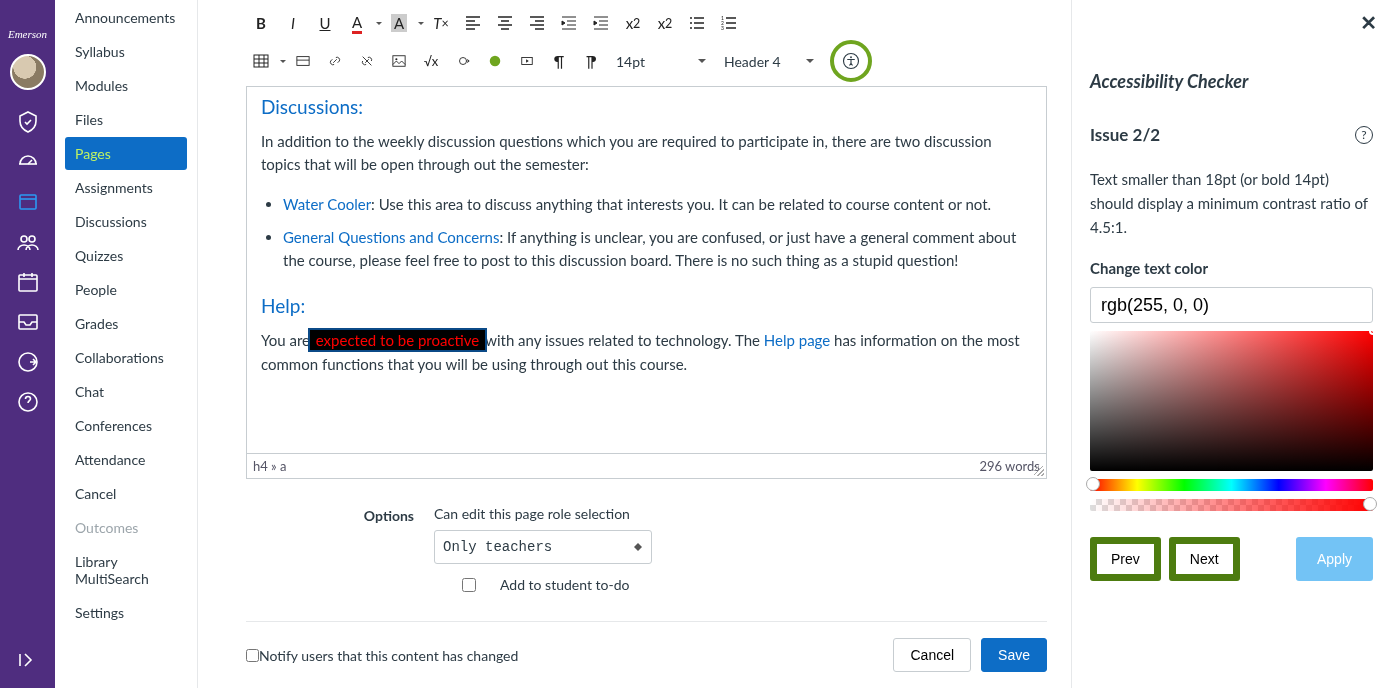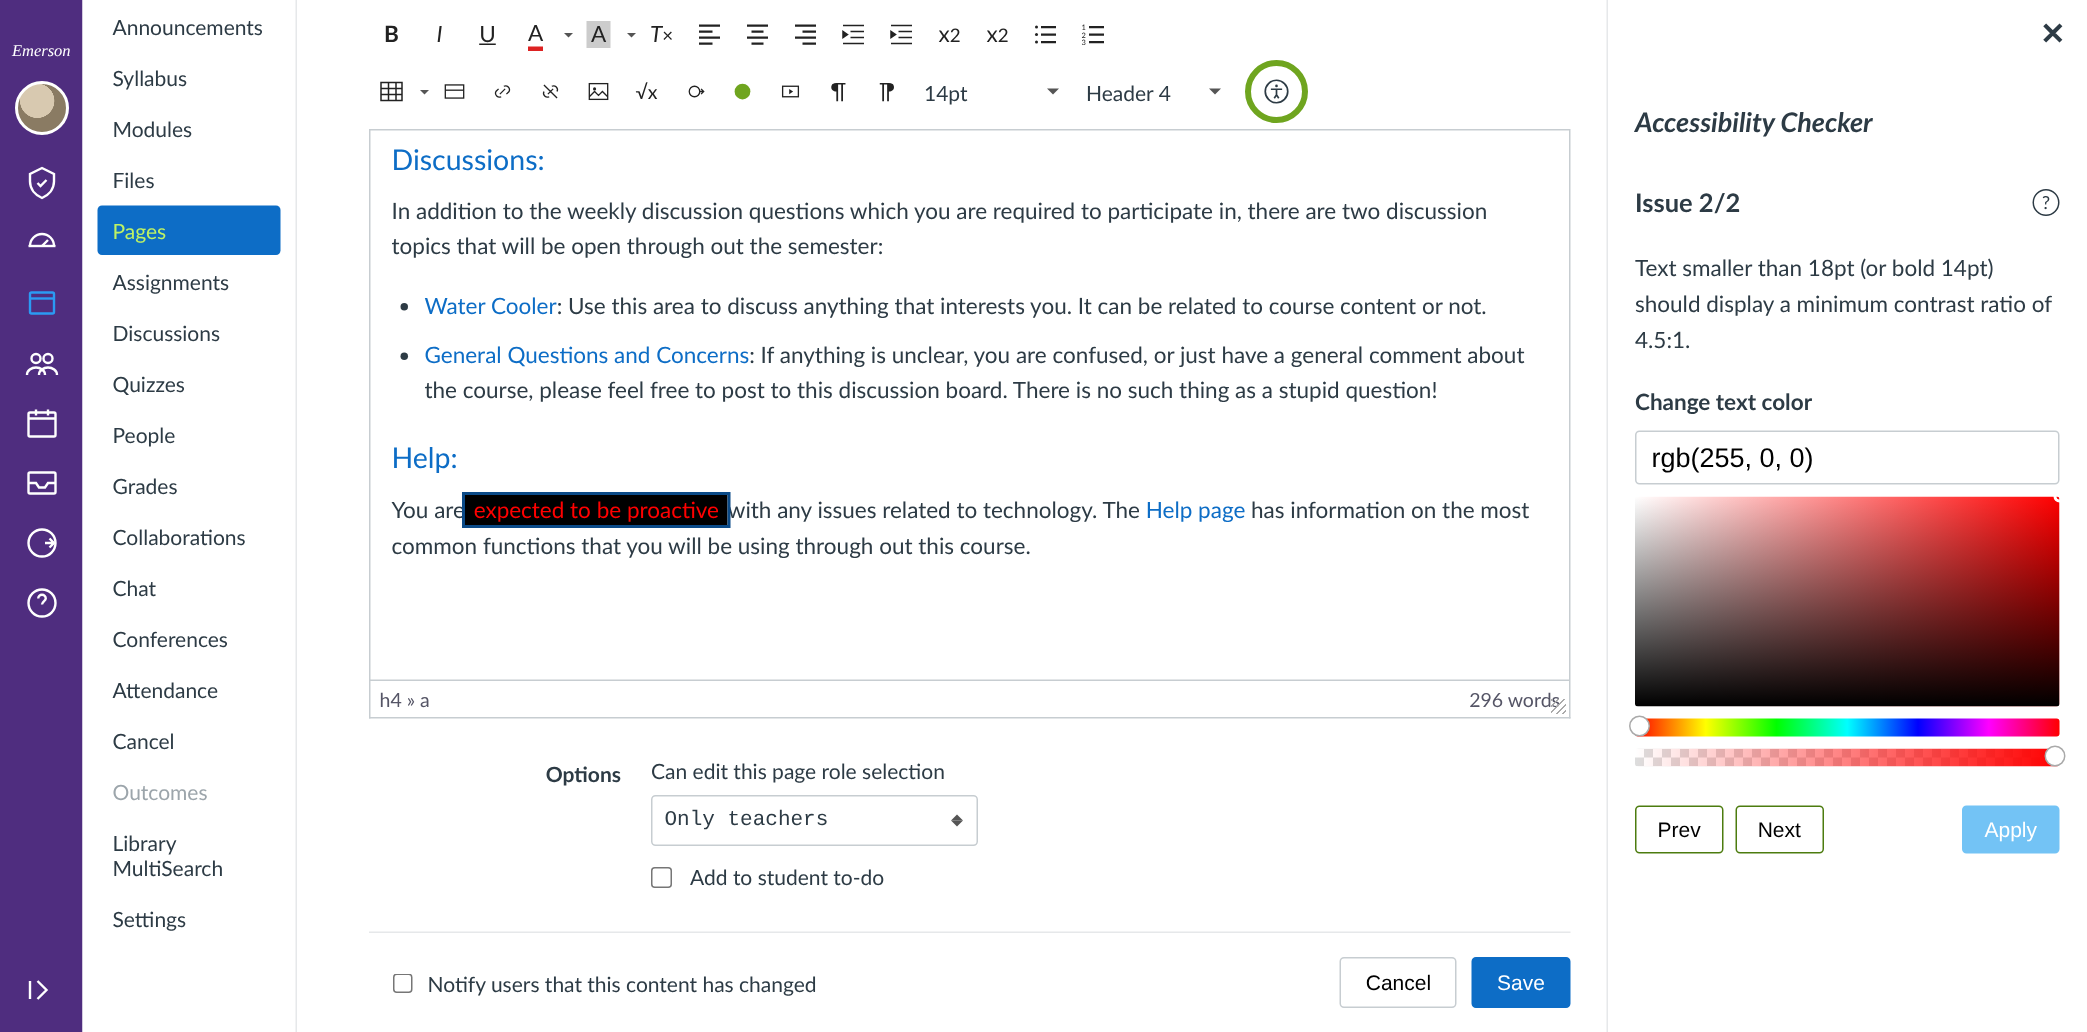--- a/index.html
+++ b/index.html
@@ -50,25 +50,25 @@
 
 .options { display: flex; margin-top: 26px; }
 .options .lab { width: 188px; text-align: right; padding-right: 20px; font-weight: 700; padding-top: 2px; }
 .options .body { flex: 1; }
 .options .subl { margin-bottom: 8px; color: #2d3b45; font-size: 14px; }
 .select { width: 218px; height: 34px; border: 1px solid #c7cdd1; border-radius: 3px; padding: 0 8px; background: #fff; display: flex; align-items: center; justify-content: space-between; cursor: pointer; font-family: Liberation Mono, monospace; }
 .select .dbl-caret { width: 10px; display: flex; flex-direction: column; align-items: center; }
 .select .dbl-caret span { border: 4px solid transparent; }
 .select .dbl-caret .up { border-bottom-color: #555; }
 .select .dbl-caret .dn { border-top-color: #555; }
-.chk { display: flex; align-items: center; gap: 12px; margin-top: 12px; font-size: 14px; }
+.chk { display: flex; align-items: center; gap: 24px; margin-top: 12px; font-size: 14px; margin-left: 28px; }
 .chk input { width: 14px; height: 14px; }
 
 .footer { display: flex; align-items: center; justify-content: space-between; border-top: 1px solid #e6e8ea; margin-top: 28px; padding: 16px 0; }
-.notify { display: flex; align-items: center; gap: 10px; font-size: 14px; margin-left: 16px; }
+.notify { display: flex; align-items: center; font-size: 14px; }
 .btns { display: flex; gap: 10px; }
 .btn { padding: 8px 16px; border-radius: 3px; border: 1px solid #c7cdd1; background: #fff; cursor: pointer; font-size: 14px; }
 .btn.primary { background: #0d6dc6; border-color: #0d6dc6; color: #fff; }
 
 
 .panel { width: 320px; border-left: 1px solid #e6e8ea; padding: 16px 18px; background: #fff; position: relative; }
 .panel .close { position: absolute; right: 14px; top: 10px; font-size: 20px; cursor: pointer; color: #2d3b45; font-weight: bold; }
 .panel h1 { font-size: 18px; font-weight: 700; margin: 54px 0 32px; font-style: italic; }
 .issue-row { display: flex; justify-content: space-between; align-items: center; margin-bottom: 22px; }
 .issue-row .t { font-weight: 700; font-size: 17px; }
@@ -79,21 +79,21 @@
 .swatch { width: 100%; height: 140px; margin-top: 8px; background: linear-gradient(to top, #000, transparent), linear-gradient(to right, #fff, #ff0000); position: relative; border-radius: 2px; }
 .swatch .dot { position: absolute; right: -4px; top: -4px; width: 8px; height: 8px; border: 2px solid #fff; border-radius: 50%; }
 .huebar { width: 100%; height: 12px; margin-top: 8px; position: relative; background: linear-gradient(to right, #f00, #ff0, #0f0, #0ff, #00f, #f0f, #f00); border-radius: 2px; }
 .huebar .h { position: absolute; left: -4px; top: -2px; width: 14px; height: 14px; background: #fff; border: 1px solid #aaa; border-radius: 50%; }
 .alphabar { width: 100%; height: 12px; margin-top: 8px; position: relative; border-radius: 2px;
   background: linear-gradient(to right, rgba(255,0,0,0), rgba(255,0,0,1)),
               repeating-conic-gradient(#ddd 0 25%, #fff 0 50%) 0 0/12px 12px; }
 .alphabar .h { position: absolute; right: -4px; top: -2px; width: 14px; height: 14px; background: #fff; border: 1px solid #aaa; border-radius: 50%; }
 .panel-btns { display: flex; justify-content: space-between; margin-top: 26px; }
 .panel-btns .left { display: flex; gap: 8px; }
-.pbtn { padding: 7px 14px; border: 1px solid #4d7c0f; border-radius: 3px; background: #fff; cursor: pointer; font-size: 14px; }
+.pbtn { padding: 7px 14px; border: 7px solid #4d7c0f; border-radius: 3px; background: #fff; cursor: pointer; font-size: 14px; }
 .pbtn.apply { background: #73c3f5; border-color: #73c3f5; color: #fff; }
 
 </style>
 </head>
 <body>
 
 <div class="app">
 
   <div class="rail">
     <div class="brand">Emerson</div>

